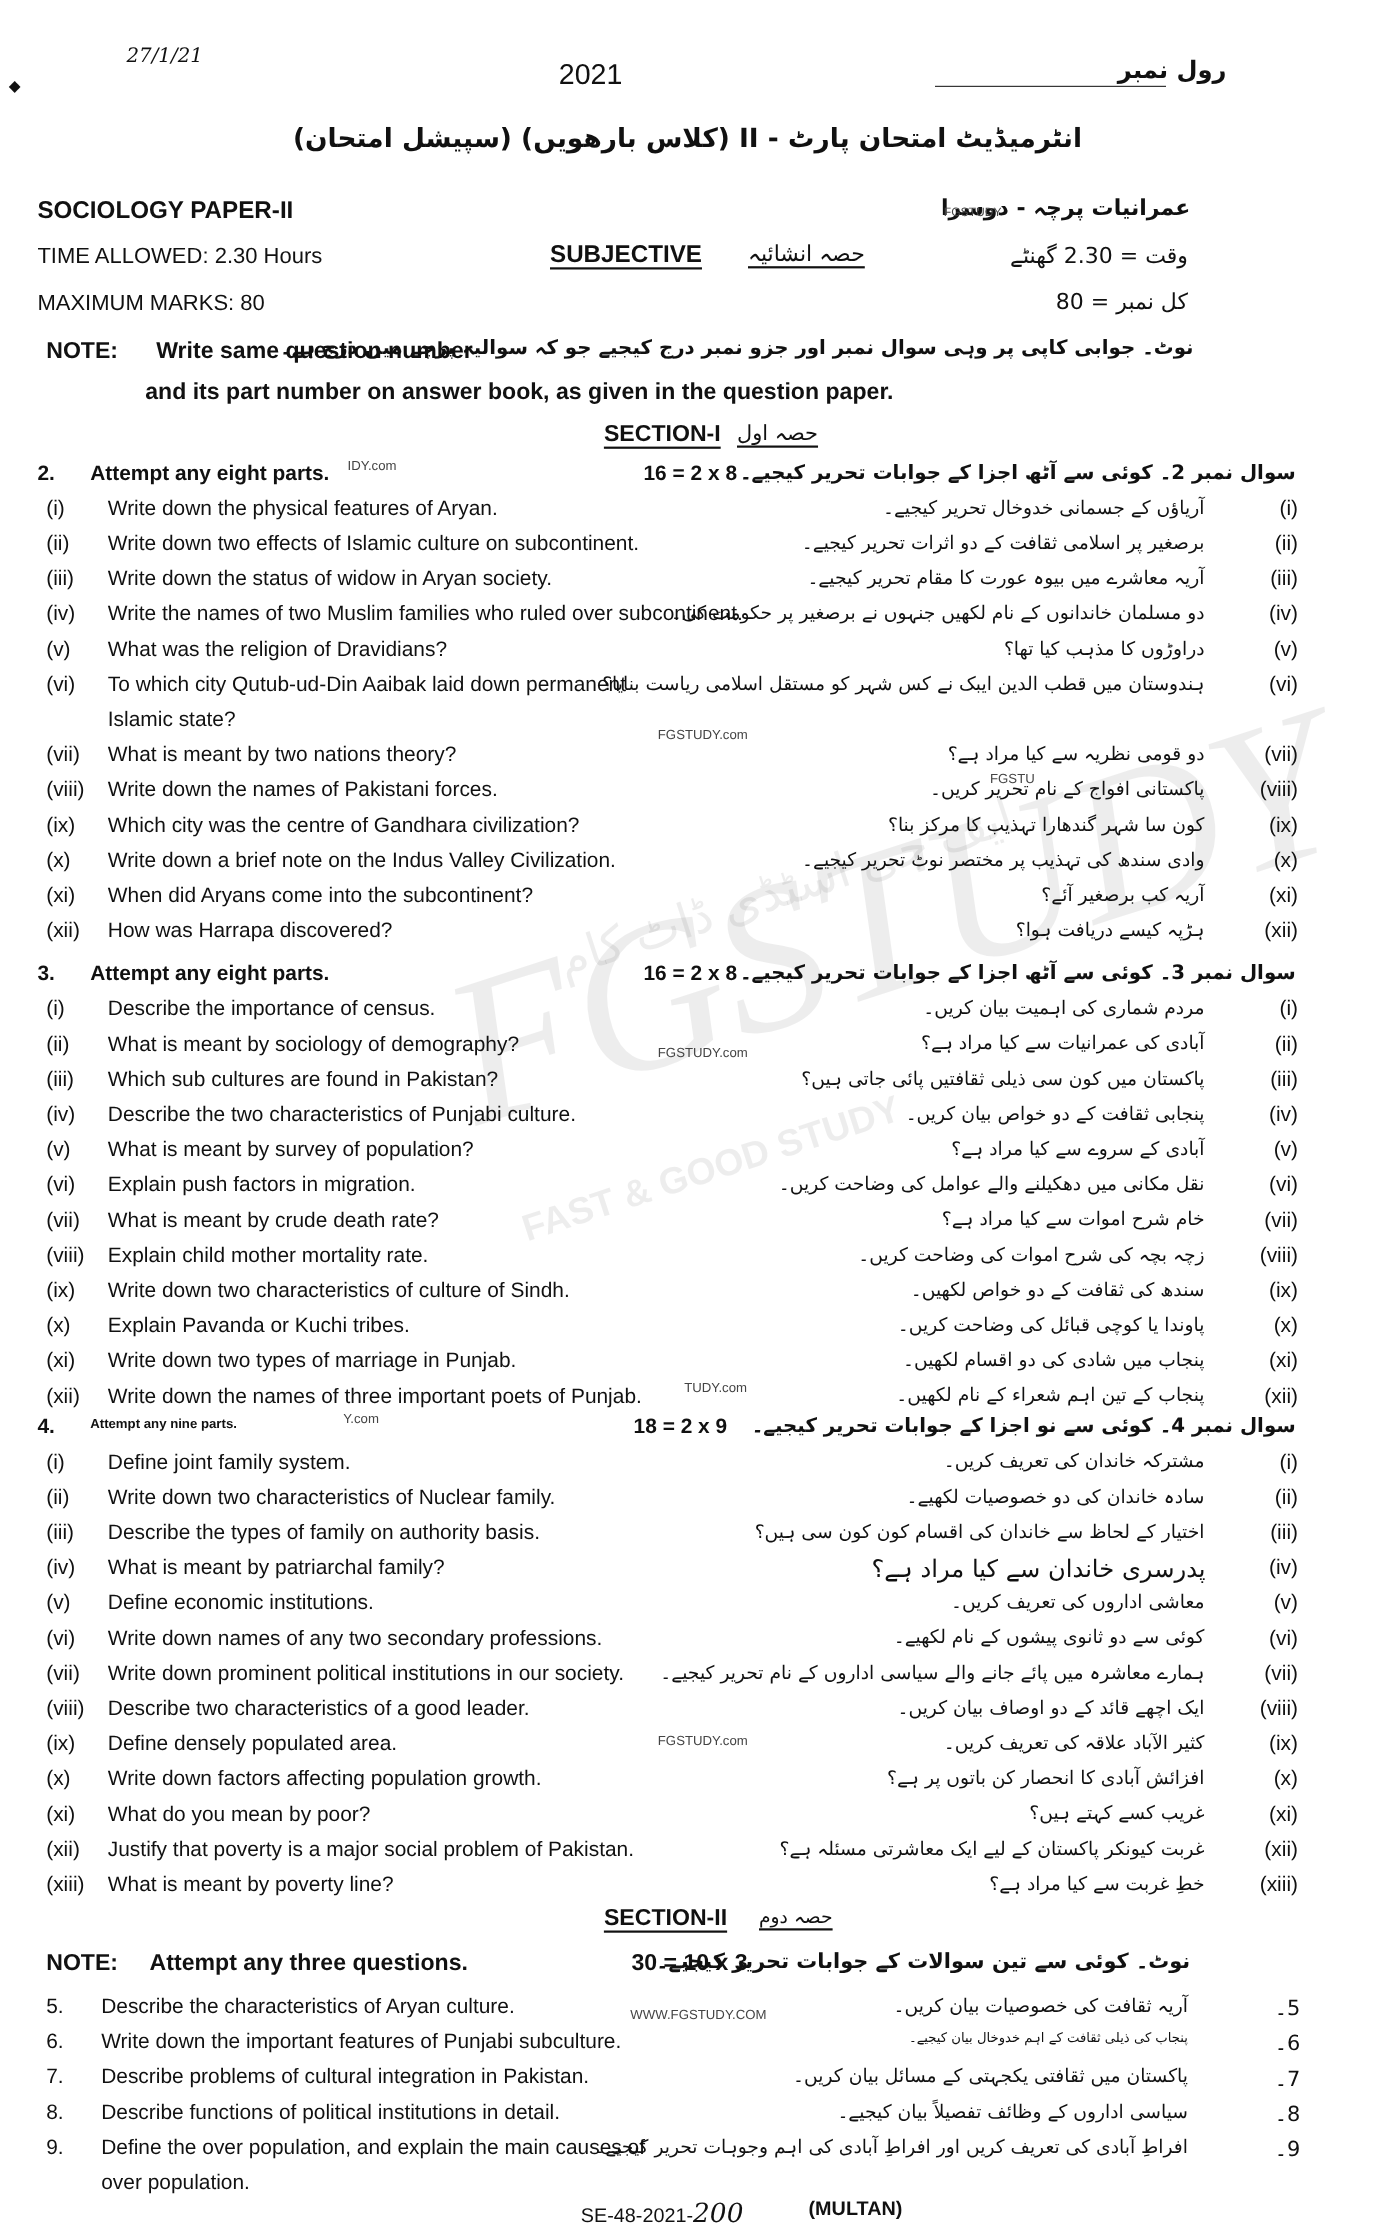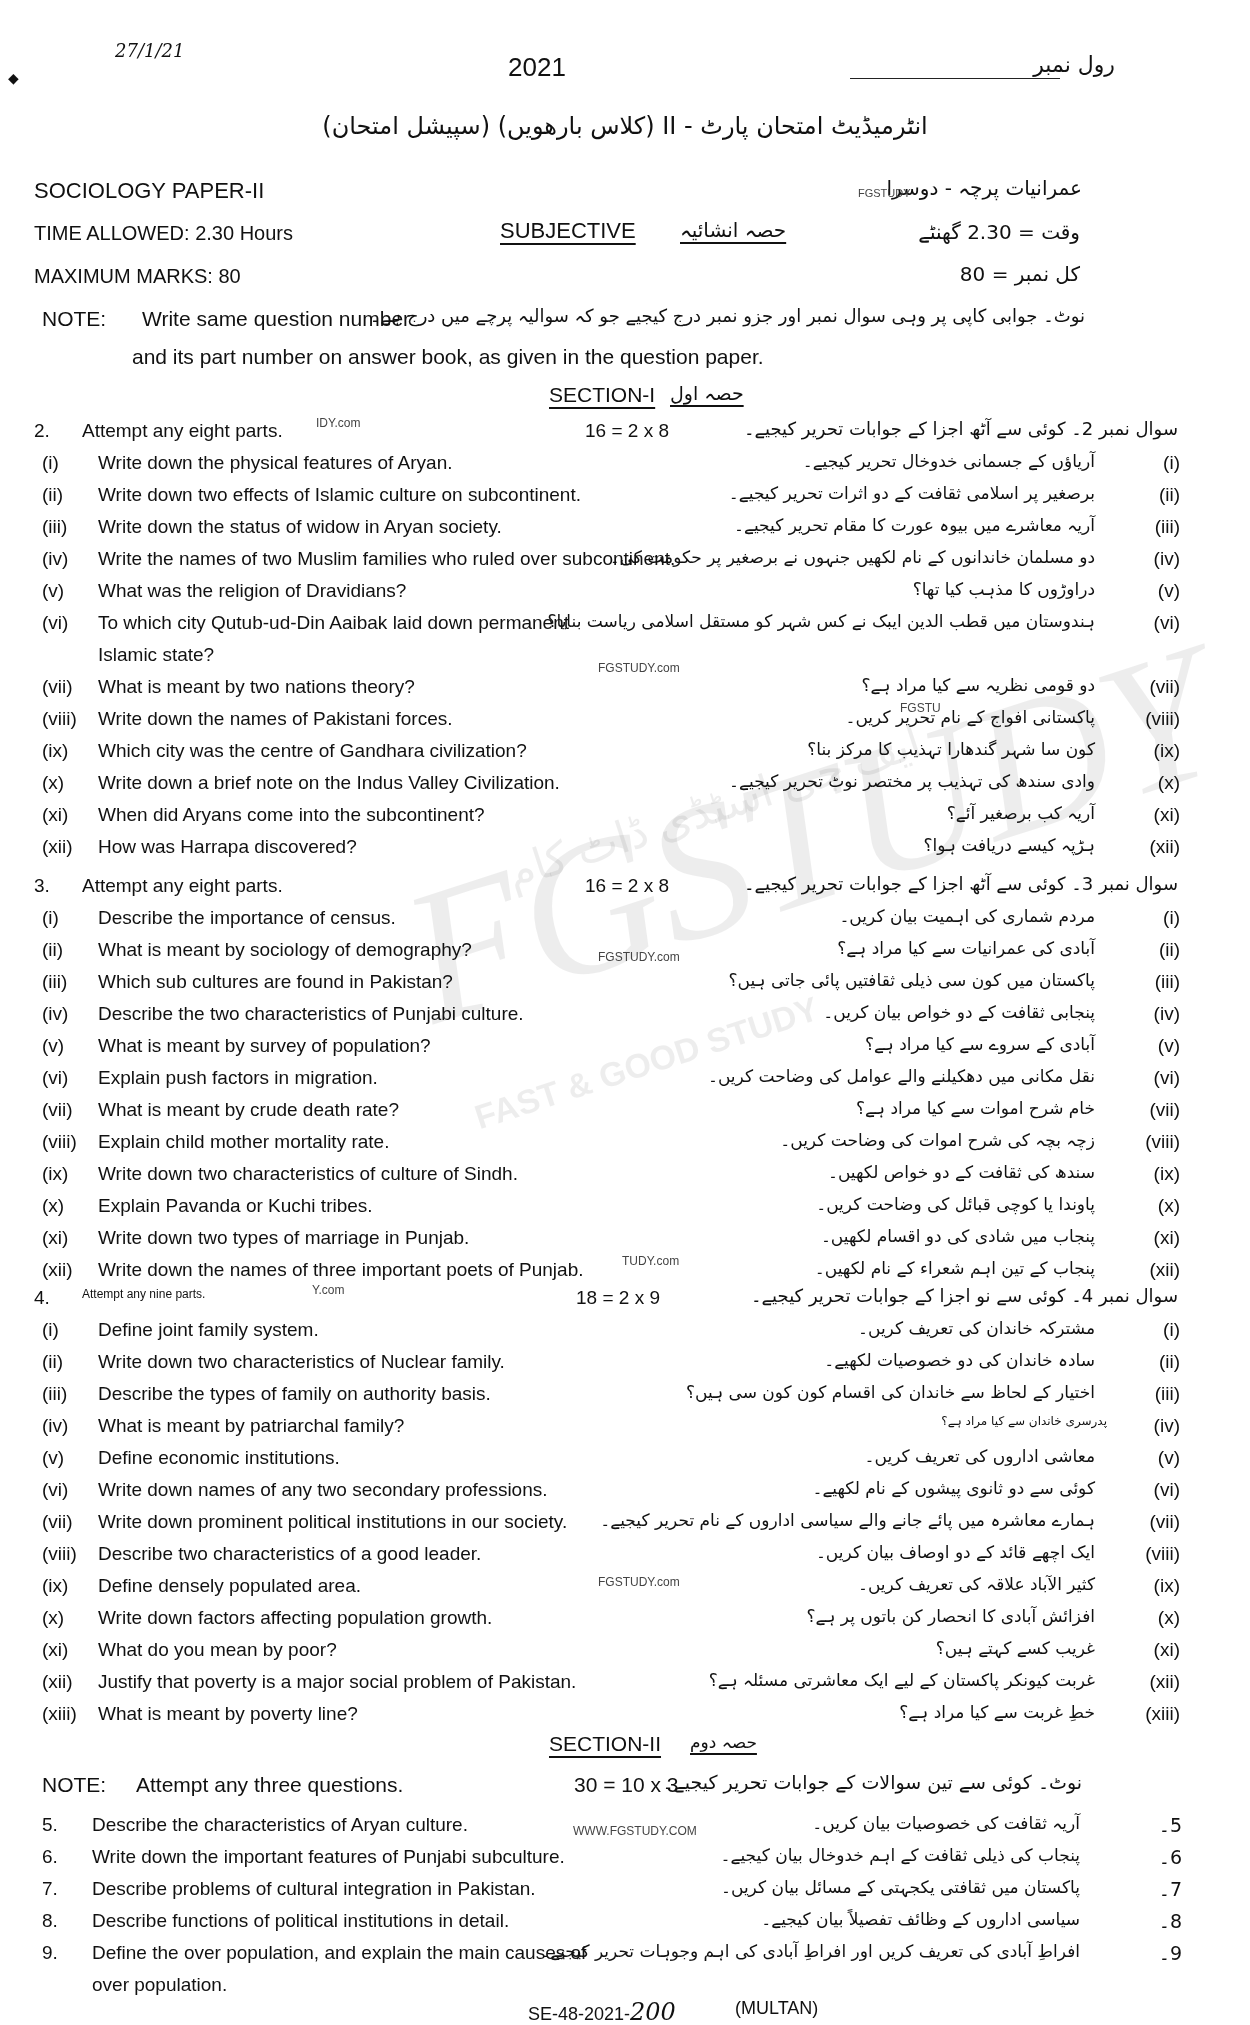--- a/index.html
+++ b/index.html
@@ -1,20 +1,20 @@
 <!DOCTYPE html>
 <html><head>
 <meta charset="utf-8">
 <style>
   html, body { margin:0; padding:0; background:#ffffff; }
   body { width:1250px; height:2025px; position:relative; overflow:hidden;
          font-family:"Liberation Sans", sans-serif; color:#111; }
   .abs { position:absolute; white-space:nowrap; }
   .ur { font-family:"DejaVu Sans", sans-serif; direction:rtl; unicode-bidi:embed; }
-  .b { font-weight:normal; }
+  .b { font-weight:bold; }
   .u { text-decoration:underline; text-underline-offset:5px; text-decoration-thickness:2px; }
   .wm { color:#444; font-size:12px; }
   .rowtxt { font-size:19px; }
   .big-wm { position:absolute; color:rgba(0,0,0,0.07); font-family:"Liberation Serif", serif; font-style:italic; }
 </style>
 </head>
 <body>
 
 <div class="big-wm" style="left:380px; top:860px; font-size:190px; transform:rotate(-18deg); transform-origin:left top;">FGSTUDY</div>
 <div class="big-wm" style="left:470px; top:1100px; font-size:34px; font-family:'Liberation Sans',sans-serif; font-style:normal; font-weight:bold; transform:rotate(-18deg); transform-origin:left top;">FAST &amp; GOOD STUDY</div>
@@ -167,21 +167,21 @@
     <div class="abs rowtxt" style="left:98px; top:1351px;">Write down two characteristics of Nuclear family.</div>
     <div class="abs rowtxt" style="right:70px; top:1351px;">(ii)</div>
     <div class="abs ur" style="right:155px; top:1350px; font-size:17px;">سادہ خاندان کی دو خصوصیات لکھیے۔</div>
     <div class="abs rowtxt" style="left:42px; top:1383px;">(iii)</div>
     <div class="abs rowtxt" style="left:98px; top:1383px;">Describe the types of family on authority basis.</div>
     <div class="abs rowtxt" style="right:70px; top:1383px;">(iii)</div>
     <div class="abs ur" style="right:155px; top:1382px; font-size:17px;">اختیار کے لحاظ سے خاندان کی اقسام کون کون سی ہیں؟</div>
     <div class="abs rowtxt" style="left:42px; top:1415px;">(iv)</div>
     <div class="abs rowtxt" style="left:98px; top:1415px;">What is meant by patriarchal family?</div>
     <div class="abs rowtxt" style="right:70px; top:1415px;">(iv)</div>
-    <div class="abs ur" style="right:143px; top:1414px; font-size:12px;">پدرسری خاندان سے کیا مراد ہے؟</div>
+    <div class="abs ur" style="right:154px; top:1414px; font-size:22px;">پدرسری خاندان سے کیا مراد ہے؟</div>
     <div class="abs rowtxt" style="left:42px; top:1447px;">(v)</div>
     <div class="abs rowtxt" style="left:98px; top:1447px;">Define economic institutions.</div>
     <div class="abs rowtxt" style="right:70px; top:1447px;">(v)</div>
     <div class="abs ur" style="right:155px; top:1446px; font-size:17px;">معاشی اداروں کی تعریف کریں۔</div>
     <div class="abs rowtxt" style="left:42px; top:1479px;">(vi)</div>
     <div class="abs rowtxt" style="left:98px; top:1479px;">Write down names of any two secondary professions.</div>
     <div class="abs rowtxt" style="right:70px; top:1479px;">(vi)</div>
     <div class="abs ur" style="right:155px; top:1478px; font-size:17px;">کوئی سے دو ثانوی پیشوں کے نام لکھیے۔</div>
     <div class="abs rowtxt" style="left:42px; top:1511px;">(vii)</div>
     <div class="abs rowtxt" style="left:98px; top:1511px;">Write down prominent political institutions in our society.</div>
@@ -222,21 +222,21 @@
 <div class="abs ur b" style="right:168px; top:1771px; font-size:19px;">نوٹ۔ کوئی سے تین سوالات کے جوابات تحریر کیجیے۔</div>
 
 <div id="section2">
     <div class="abs rowtxt" style="left:42px; top:1814px;">5.</div>
     <div class="abs rowtxt" style="left:92px; top:1814px;">Describe the characteristics of Aryan culture.</div>
     <div class="abs rowtxt ur" style="right:68px; top:1814px;">5۔</div>
     <div class="abs ur" style="right:170px; top:1813px; font-size:17px;">آریہ ثقافت کی خصوصیات بیان کریں۔</div>
     <div class="abs rowtxt" style="left:42px; top:1846px;">6.</div>
     <div class="abs rowtxt" style="left:92px; top:1846px;">Write down the important features of Punjabi subculture.</div>
     <div class="abs rowtxt ur" style="right:68px; top:1846px;">6۔</div>
-    <div class="abs ur" style="right:170px; top:1845px; font-size:17px;">پنجاب کی ذیلی ثقافت کے اہم خدوخال بیان کیجیے۔</div>
+    <div class="abs ur" style="right:170px; top:1845px; font-size:12px;">پنجاب کی ذیلی ثقافت کے اہم خدوخال بیان کیجیے۔</div>
     <div class="abs rowtxt" style="left:42px; top:1878px;">7.</div>
     <div class="abs rowtxt" style="left:92px; top:1878px;">Describe problems of cultural integration in Pakistan.</div>
     <div class="abs rowtxt ur" style="right:68px; top:1878px;">7۔</div>
     <div class="abs ur" style="right:170px; top:1877px; font-size:17px;">پاکستان میں ثقافتی یکجہتی کے مسائل بیان کریں۔</div>
     <div class="abs rowtxt" style="left:42px; top:1910px;">8.</div>
     <div class="abs rowtxt" style="left:92px; top:1910px;">Describe functions of political institutions in detail.</div>
     <div class="abs rowtxt ur" style="right:68px; top:1910px;">8۔</div>
     <div class="abs ur" style="right:170px; top:1909px; font-size:17px;">سیاسی اداروں کے وظائف تفصیلاً بیان کیجیے۔</div>
     <div class="abs rowtxt" style="left:42px; top:1942px;">9.</div>
     <div class="abs rowtxt" style="left:92px; top:1942px;">Define the over population, and explain the main causes of</div>

